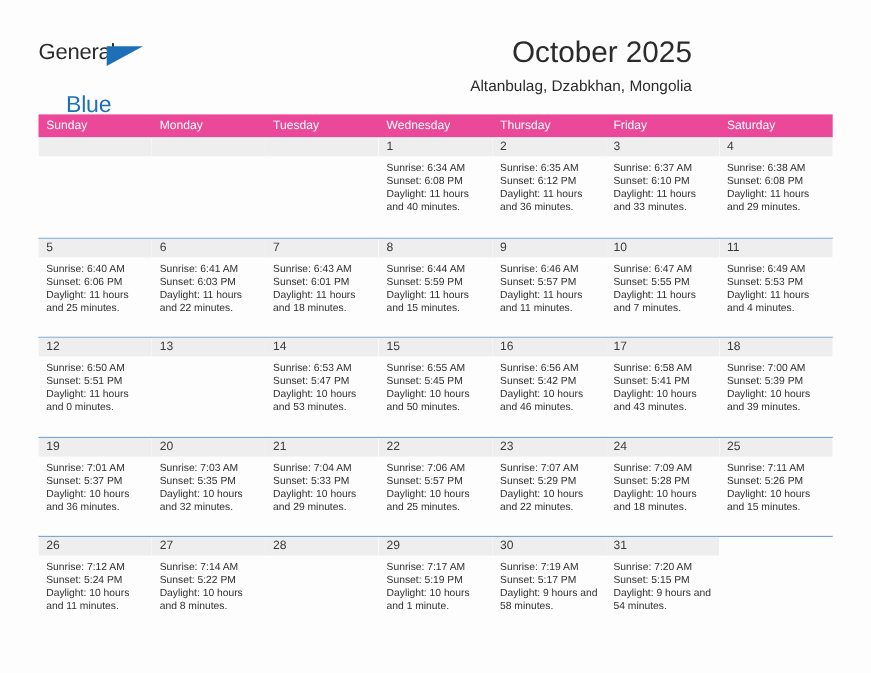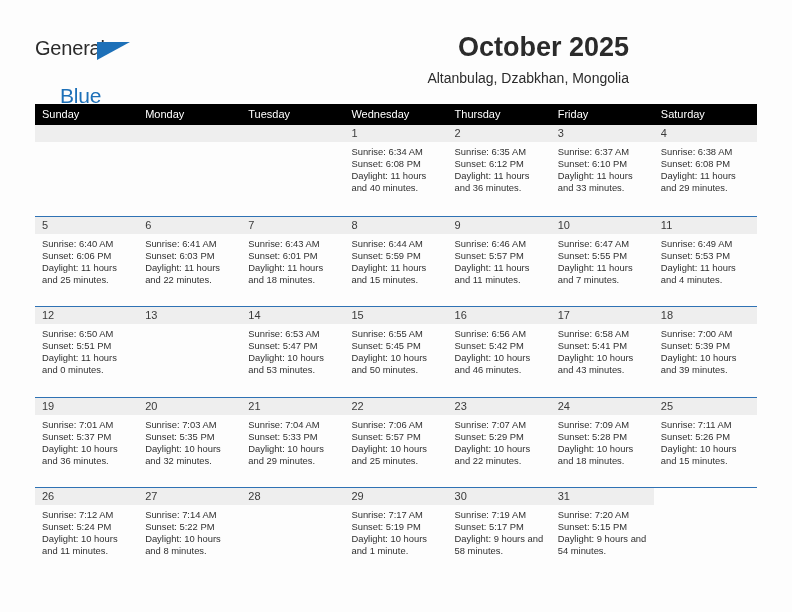--- a/index.html
+++ b/index.html
@@ -71,21 +71,21 @@
   .title-block {
     position: absolute;
     right: 35px;
     top: 31px;
     text-align: right;
   }
   .cal-title {
     font-size: 27px;
     color: #2b2b2b;
     line-height: 32px;
-    font-weight: 700;
+    font-weight: 400;
     white-space: nowrap;
   }
   .cal-subtitle {
     margin-top: 7px;
     font-size: 14px;
     color: #2b2b2b;
     line-height: 16px;
     font-weight: 400;
     white-space: nowrap;
   }
@@ -94,21 +94,21 @@
   .calendar {
     position: absolute;
     left: 35px;
     top: 104px;
     width: 722px;
   }
 
   .weekdays {
     display: flex;
     width: 100%;
-    background: #000000;
+    background: #ec4899;
     height: 21px;
   }
   .weekday {
     flex: 1 1 0;
     color: #ffffff;
     font-size: 11px;
     line-height: 21px;
     padding-left: 7px;
     white-space: nowrap;
     overflow: hidden;

